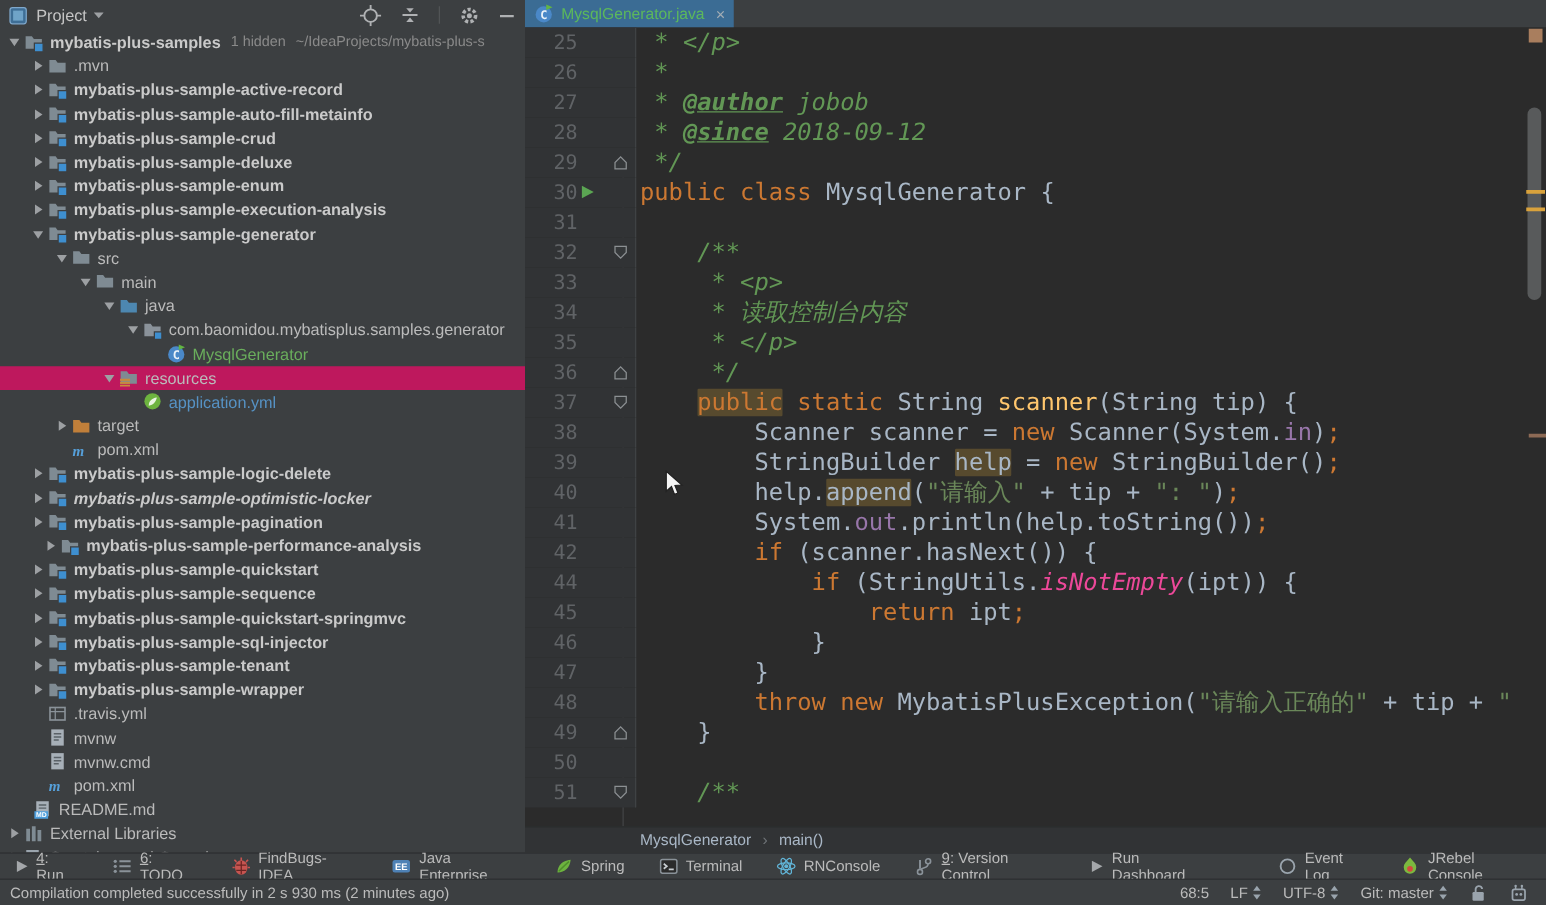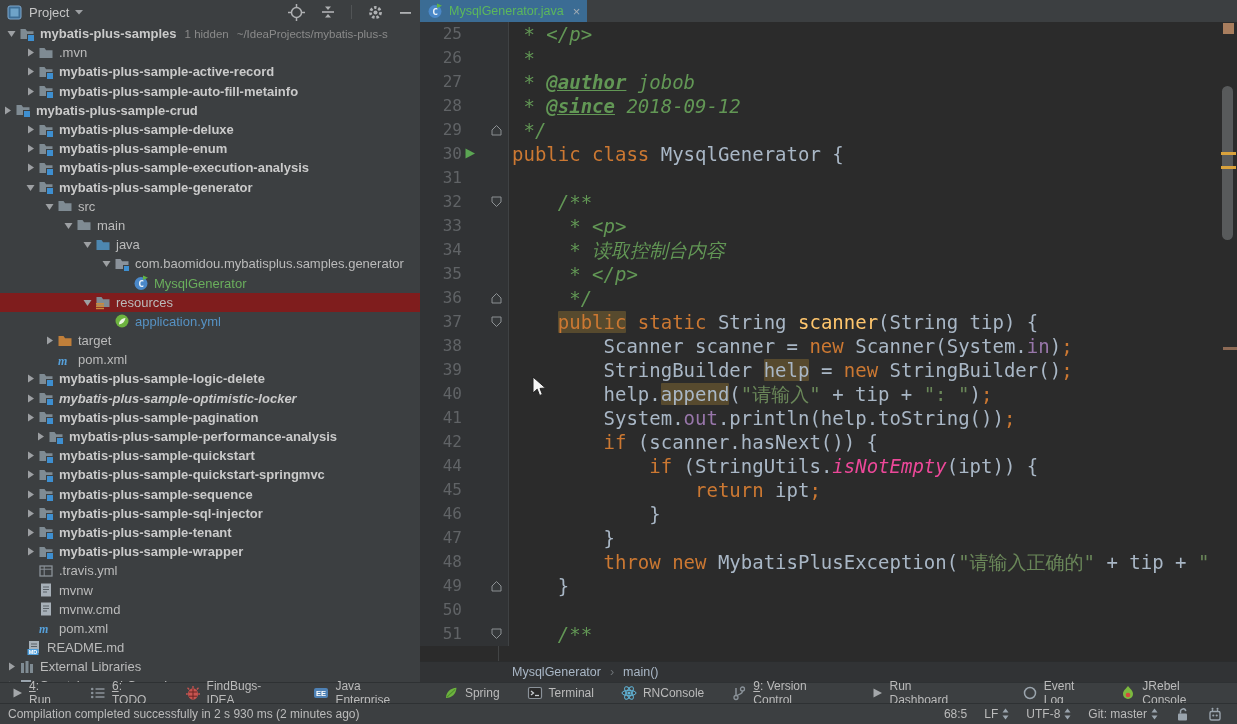--- a/index.html
+++ b/index.html
@@ -10,21 +10,21 @@
   
   .project{position:absolute;left:0;top:0;width:420px;height:682px;background:#3C3F41;
            border-right:1px solid #262626;display:flex;flex-direction:column;}
   .phead{height:20px;flex:none;display:flex;align-items:center;padding:2px 8px 0 7px;gap:7px;}
   .ptitle{font-size:13px;color:#C5C5C5;display:flex;align-items:center;gap:6px;}
   .phicons{margin-left:auto;display:flex;align-items:center;gap:15px;}
   .phdivider{width:1px;height:14px;background:#515456;}
   .tree{flex:1;overflow:hidden;padding-top:2px;}
   .trow{height:19.2px;display:flex;align-items:center;white-space:nowrap;overflow:hidden;
         font-size:13px;color:#BBBBBB;}
-  .trow.selected{background:#7f1d1d;}
+  .trow.selected{background:#be185d;}
   .tarrow{width:14px;flex:none;display:flex;justify-content:center;align-items:center;}
   .ticon{width:16px;height:16px;flex:none;margin:0 5px 0 1px;}
   .tlabel{line-height:19px;}
   .tlabel.bold{font-weight:bold;color:#CACACA;}
   .tlabel.green{color:#6AAE5C;}
   .tlabel.blue{color:#5692C4;}
   .textra{color:#8A8A8A;font-size:11.5px;margin-left:8px;}
 
   
   .editor{position:absolute;left:420px;top:0;right:0;height:682px;background:#2B2B2B;}
@@ -181,21 +181,21 @@
             </svg>
           </span>
           <span class="ticon">
             <svg width="16" height="16" viewBox="0 0 16 16">
               <path d="M1.5 3h5l1.6 2.2H14.5v7.8H1.5z" fill="#7F8B93"></path>
               <rect x="8.5" y="8.5" width="7" height="7" fill="#3E8FD0" stroke="#3C3F41"></rect>
             </svg>
           </span>
           <span class="tlabel bold">mybatis-plus-sample-auto-fill-metainfo</span>
         </div>
-        <div class="trow" style="">
+        <div class="trow" style="padding-left: 23px;">
           <span class="tarrow">
             <svg width="11" height="11" viewBox="0 0 11 11">
               <path d="M3 1.5l6 4-6 4Z" fill="#9DA0A3"></path>
             </svg>
           </span>
           <span class="ticon">
             <svg width="16" height="16" viewBox="0 0 16 16">
               <path d="M1.5 3h5l1.6 2.2H14.5v7.8H1.5z" fill="#7F8B93"></path>
               <rect x="8.5" y="8.5" width="7" height="7" fill="#3E8FD0" stroke="#3C3F41"></rect>
             </svg>
@@ -447,35 +447,35 @@
             <svg width="11" height="11" viewBox="0 0 11 11">
               <path d="M3 1.5l6 4-6 4Z" fill="#9DA0A3"></path>
             </svg>
           </span>
           <span class="ticon">
             <svg width="16" height="16" viewBox="0 0 16 16">
               <path d="M1.5 3h5l1.6 2.2H14.5v7.8H1.5z" fill="#7F8B93"></path>
               <rect x="8.5" y="8.5" width="7" height="7" fill="#3E8FD0" stroke="#3C3F41"></rect>
             </svg>
           </span>
+          <span class="tlabel bold">mybatis-plus-sample-sequence</span>
+        </div>
+        <div class="trow" style="padding-left: 23px;">
+          <span class="tarrow">
+            <svg width="11" height="11" viewBox="0 0 11 11">
+              <path d="M3 1.5l6 4-6 4Z" fill="#9DA0A3"></path>
+            </svg>
+          </span>
+          <span class="ticon">
+            <svg width="16" height="16" viewBox="0 0 16 16">
+              <path d="M1.5 3h5l1.6 2.2H14.5v7.8H1.5z" fill="#7F8B93"></path>
+              <rect x="8.5" y="8.5" width="7" height="7" fill="#3E8FD0" stroke="#3C3F41"></rect>
+            </svg>
+          </span>
           <span class="tlabel bold">mybatis-plus-sample-quickstart-springmvc</span>
-        </div>
-        <div class="trow" style="padding-left: 23px;">
-          <span class="tarrow">
-            <svg width="11" height="11" viewBox="0 0 11 11">
-              <path d="M3 1.5l6 4-6 4Z" fill="#9DA0A3"></path>
-            </svg>
-          </span>
-          <span class="ticon">
-            <svg width="16" height="16" viewBox="0 0 16 16">
-              <path d="M1.5 3h5l1.6 2.2H14.5v7.8H1.5z" fill="#7F8B93"></path>
-              <rect x="8.5" y="8.5" width="7" height="7" fill="#3E8FD0" stroke="#3C3F41"></rect>
-            </svg>
-          </span>
-          <span class="tlabel bold">mybatis-plus-sample-sequence</span>
         </div>
         <div class="trow" style="padding-left: 23px;">
           <span class="tarrow">
             <svg width="11" height="11" viewBox="0 0 11 11">
               <path d="M3 1.5l6 4-6 4Z" fill="#9DA0A3"></path>
             </svg>
           </span>
           <span class="ticon">
             <svg width="16" height="16" viewBox="0 0 16 16">
               <path d="M1.5 3h5l1.6 2.2H14.5v7.8H1.5z" fill="#7F8B93"></path>

